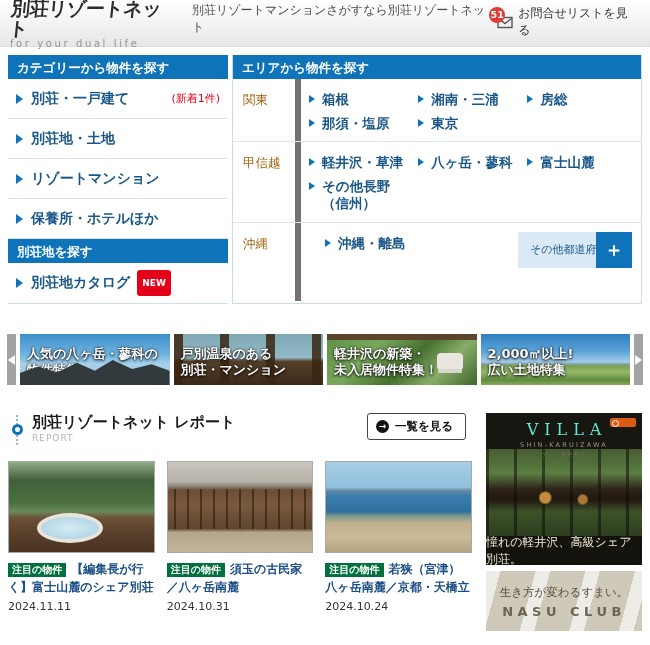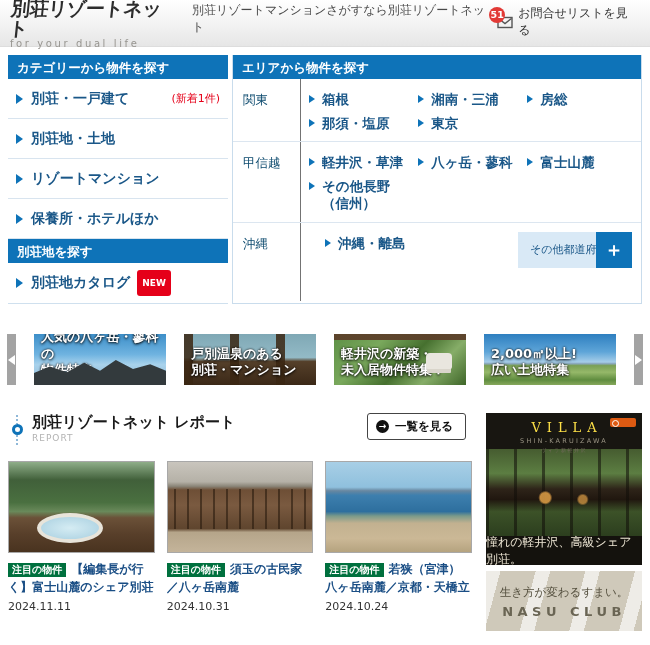--- a/index.html
+++ b/index.html
@@ -32,37 +32,37 @@
   .tri { width:0; height:0; border-top:5px solid transparent; border-bottom:5px solid transparent;
     border-left:7px solid #0e73b8; display:inline-block; }
   .cat-item .tri { margin-right:8px; }
   .cat-note { margin-left:auto; font-size:11px; font-weight:normal; color:#e50019; }
   .new-badge { background:#e50019; color:#fff; font-size:9px; font-weight:bold;
     padding:8px 5px; border-radius:3px; margin-left:7px; }
 
   .area-panel { flex:1; border:1px solid #c9dcec; border-top:none; }
   .area-row { display:flex; border-bottom:1px solid #dce6f0; min-height:56px; }
   .area-row:last-child { border-bottom:none;gap:16px; }
-  .region { width:68px; flex-shrink:0; padding:13px 0 0 10px; font-size:12.5px; color:#0c4a6e;
-    border-right:1px solid #737373; }
+  .region { width:68px; flex-shrink:0; padding:13px 0 0 10px; font-size:12.5px; color:#a16207;
+    border-right:6px solid #737373; }
   .links { flex:1; display:flex; flex-wrap:wrap; align-content:flex-start; padding:9px 4px 6px 8px; }
   .area-link { width:33.3%; display:flex; align-items:flex-start; font-size:13.5px;
     font-weight:bold; color:#1a5788; padding:3px 4px 3px 0; line-height:1.3; cursor:pointer; }
   .area-link .tri { border-top-width:4px; border-bottom-width:4px; border-left-width:6px;
     margin:4px 7px 0 0; flex-shrink:0; }
   .row-okinawa { min-height:78px; }
   .row-okinawa .links { flex:0 0 185px; }
   .other-box { flex:1; align-self:flex-start; margin:9px 9px 0 0; height:36px; background:#d9e9f6;
     position:relative; display:flex; align-items:center; padding-left:12px; font-size:11px; color:#1a5788; }
   .plus-btn { position:absolute; right:0; top:0; width:36px; height:36px; background:#0e73b8;
     color:#fff; font-size:19px; font-weight:bold; display:flex; align-items:center;
     justify-content:center; cursor:pointer; }
 
   
-  .carousel { display:flex; gap:18px; padding:16px 7px; margin-top:14px; height:83px; }
+  .carousel { display:flex; gap:4px; padding:16px 7px; margin-top:14px; height:83px; }
   .c-arrow { width:9px; background:#a3a3a3; display:flex; align-items:center;
     justify-content:center; cursor:pointer; flex-shrink:0; }
   .tri-w-l { width:0; height:0; border-top:5px solid transparent; border-bottom:5px solid transparent;
     border-right:7px solid #fff; }
   .tri-w-r { width:0; height:0; border-top:5px solid transparent; border-bottom:5px solid transparent;
     border-left:7px solid #fff; }
   .slide { flex:1; position:relative; overflow:hidden; cursor:pointer; }
   .cap { position:absolute; left:7px; bottom:6px; right:4px; font-size:13px; font-weight:bold;
     color:#fff; line-height:1.28; white-space:pre-line;
     text-shadow:0 1px 3px rgba(0,0,0,.95), 0 0 2px rgba(0,0,0,.8); }
@@ -115,21 +115,21 @@
     #2e6f9e 55%,#7a9a8a 60%,#c2b190 68%,#cbb896 85%,#b5a37f 100%); }
   .a-title { font-size:12px; font-weight:bold; color:#1a4e85; line-height:1.5; }
   .a-badge { background:#00703e; color:#fff; font-size:10px; font-weight:bold;
     padding:1px 4px 2px 4px; margin-right:5px; }
   .a-date { font-size:11px; color:#333; margin-top:4px; }
 
   
   .ads { width:156px; flex-shrink:0; display:flex; flex-direction:column; gap:6px; }
   .villa { height:152px; background:#181611; cursor:pointer; position:relative; overflow:hidden; }
   .v-head { height:36px; text-align:center; padding-top:7px; position:relative; }
-  .v-brand { font-family:"DejaVu Serif","Liberation Serif",serif; color:#fde047; font-size:13px;
+  .v-brand { font-family:"DejaVu Serif","Liberation Serif",serif; color:#5eead4; font-size:16px;
     letter-spacing:6px; text-indent:6px; }
   .v-sub { color:#9a9484; font-size:6.5px; letter-spacing:2.2px; margin-top:2px; }
   .v-note { color:#716b5b; font-size:5px; letter-spacing:1.5px; margin-top:2px; }
   .v-logo { position:absolute; top:5px; right:6px; width:26px; height:9px; background:#dd5a12;
     border-radius:2px; }
   .v-logo::before { content:""; position:absolute; left:2px; top:2px; width:5px; height:5px;
     border:1.5px solid #fff; border-radius:50%; }
   .v-img { height:87px;
     background:
       radial-gradient(circle at 38% 56%, rgba(225,160,70,.85) 0 5px, rgba(225,160,70,0) 7px),

